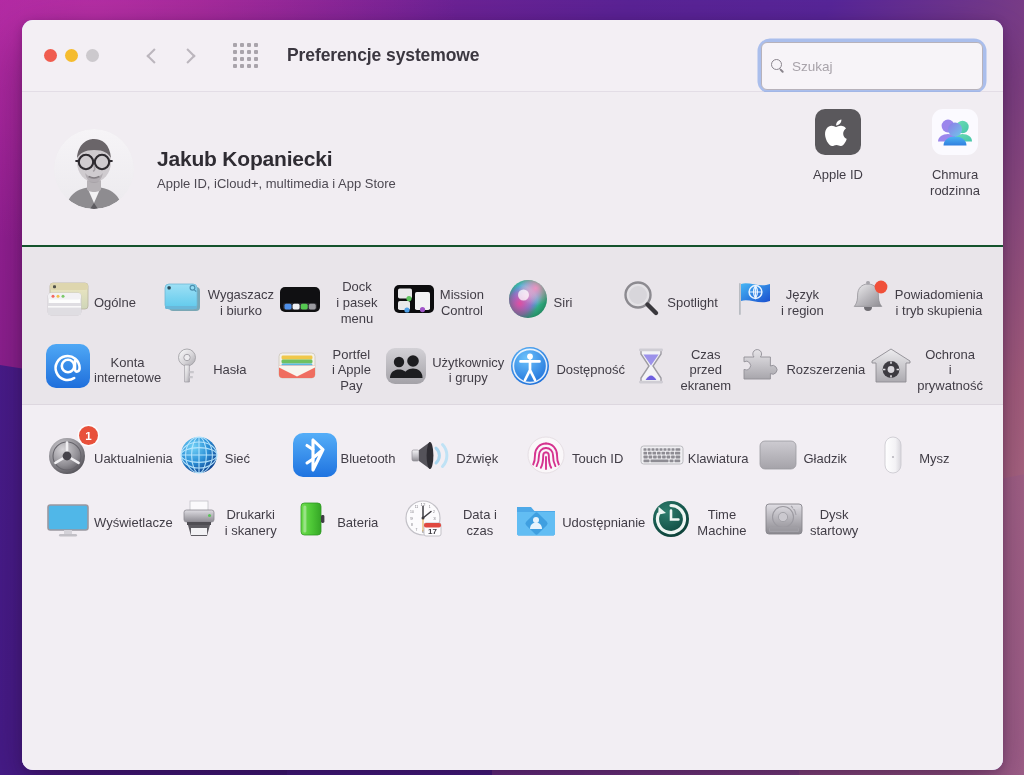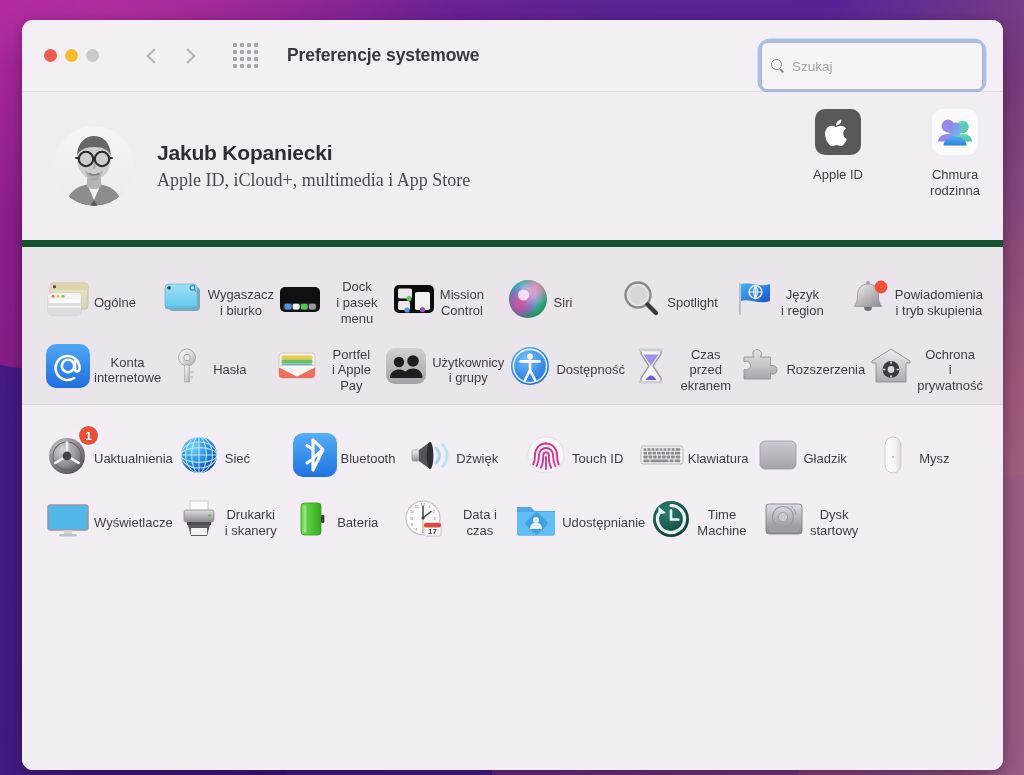--- a/index.html
+++ b/index.html
@@ -215,42 +215,41 @@
   #search-input::placeholder { color: #a8a3aa; }
 
   
   #account-band {
     flex: 0 0 155px;
     background: #f1edf2;
     display: flex;
     align-items: center;
     padding: 0 22px 0 32px;
     position: relative;
-    border-bottom: 7px solid #14532d;
+    border-bottom: 2px solid #14532d;
   }
   #avatar {
     width: 80px; height: 80px;
     border-radius: 50%;
     flex: 0 0 80px;
     overflow: hidden;
     background: #efedf0;
     position: relative;
   }
   #account-text { margin-left: 23px; }
   #account-name {
     font-size: 21px;
     font-weight: bold;
     color: #2f2c33;
     letter-spacing: -.2px;
   }
   #account-sub {
-    font-size: 18px;
+    font-size: 13px;
     color: #4d4952;
     margin-top: 5px;
-    font-family: Liberation Serif, serif;
   }
   #account-tiles {
     position: absolute;
     right: 22px;
     top: 14px;
     display: flex;
     gap: 65px;
   }
 
   

